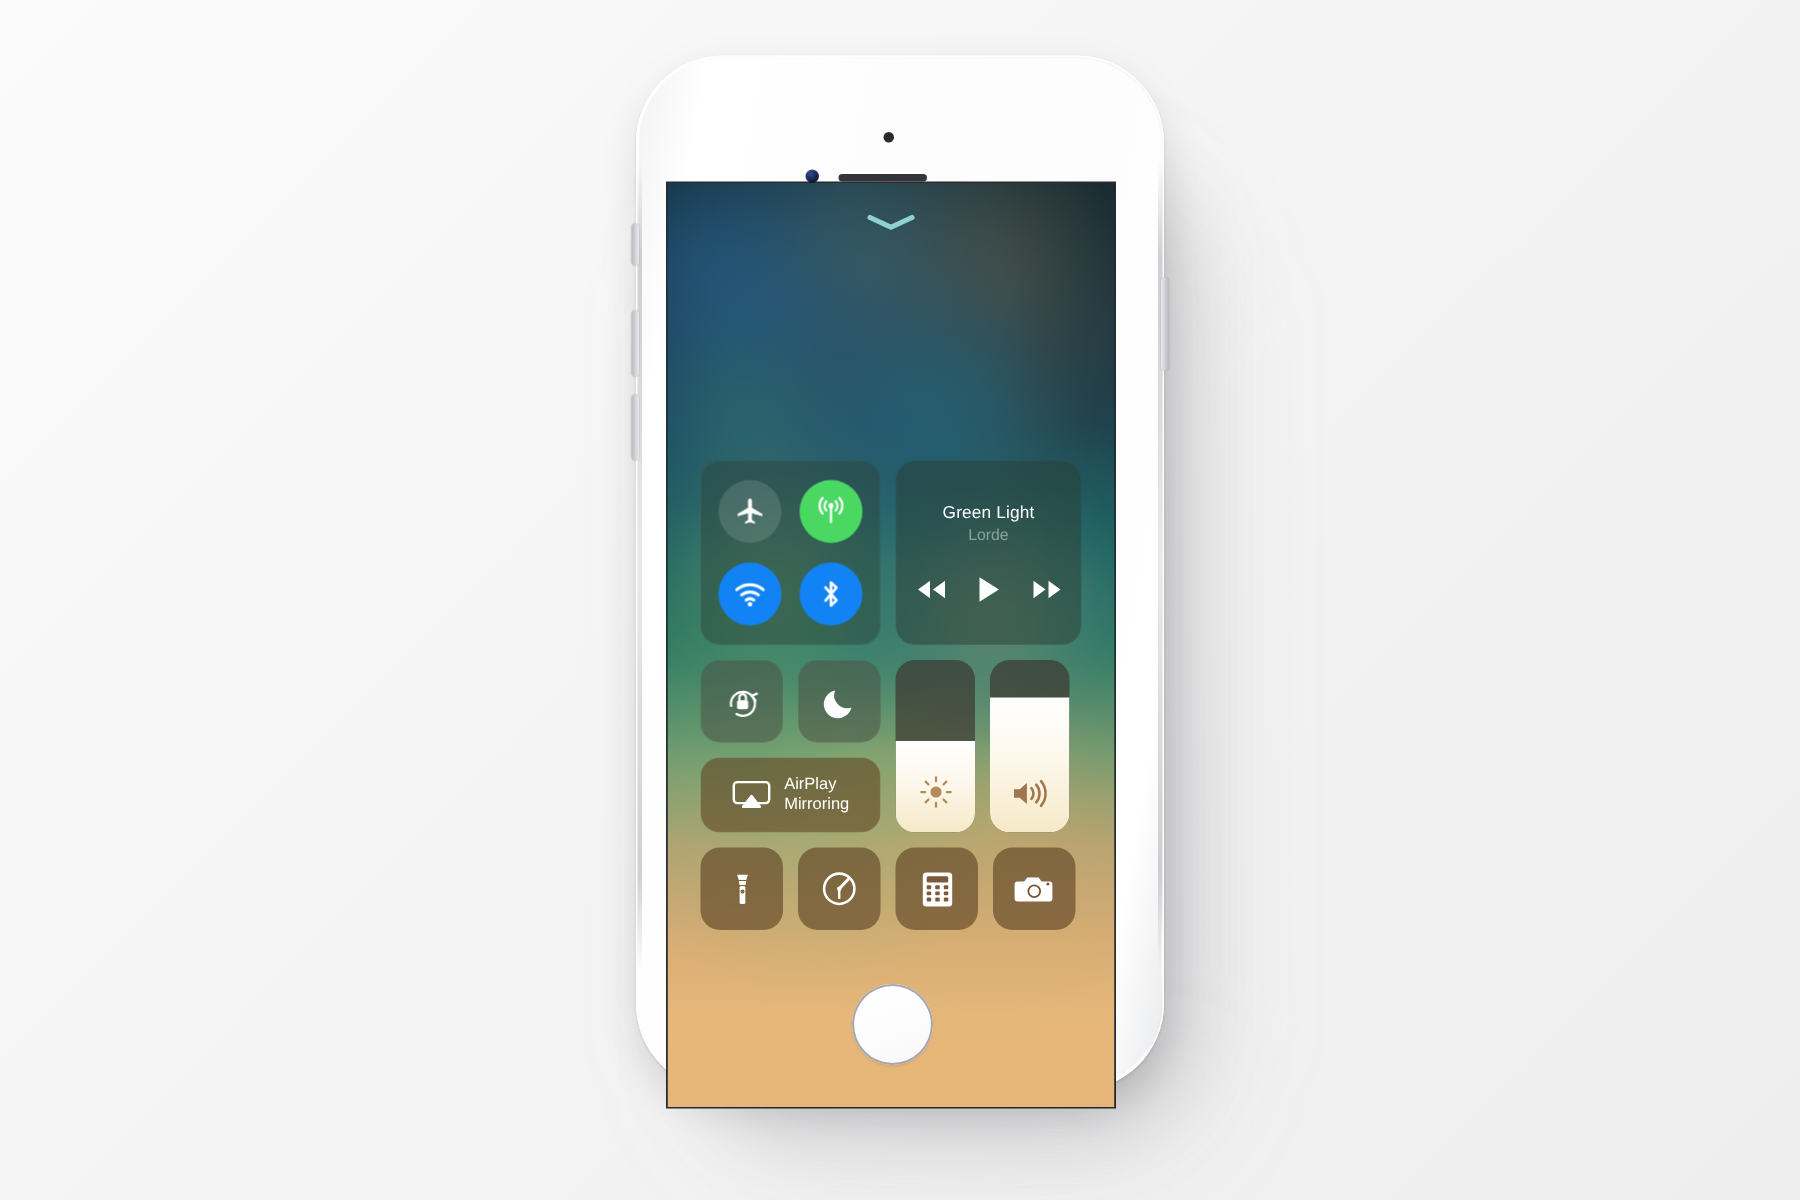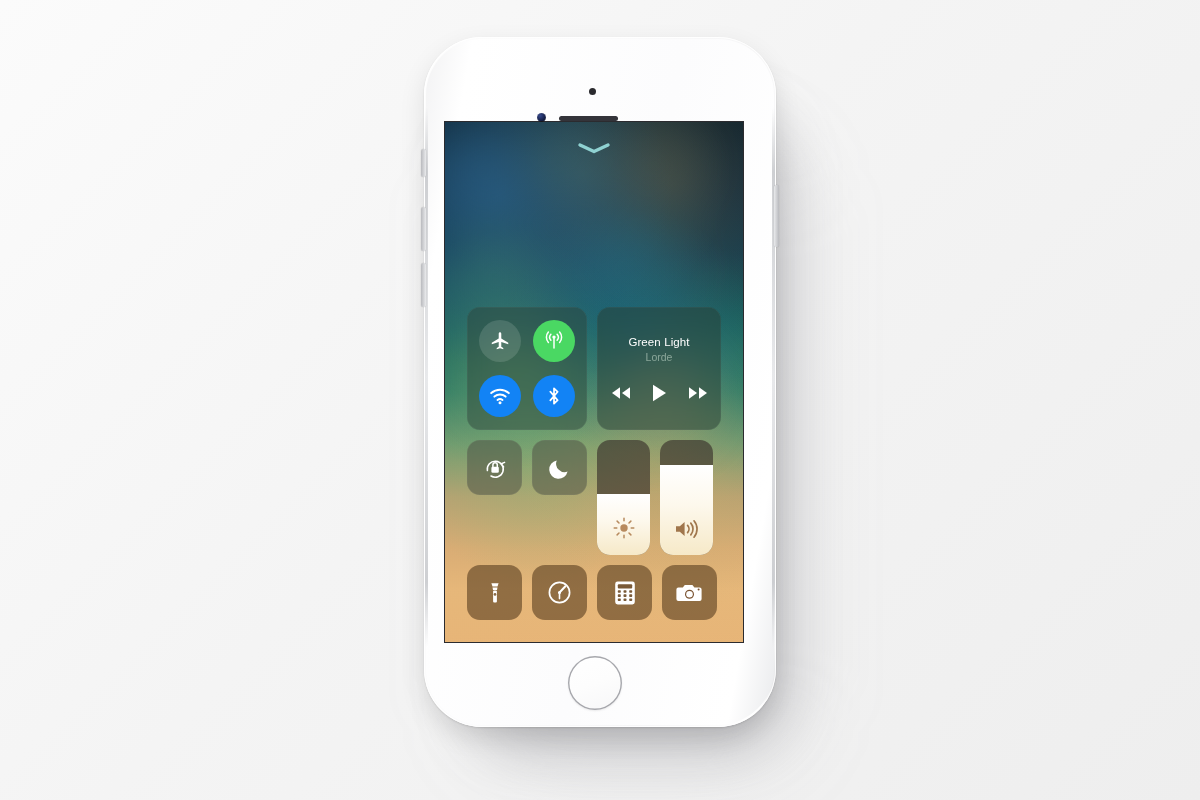--- a/index.html
+++ b/index.html
@@ -164,21 +164,21 @@
       inset 0 2px 3px rgba(255,255,255,0.9),
       0 1px 2px rgba(0,0,0,0.08);
   }
 
   
   .screen {
     position: absolute;
     left: 21px;
     top: 85px;
     width: 298px;
-    height: 520px;
+    height: 616px;
     overflow: hidden;
     background: #0b2230;
     box-shadow: 0 0 0 1px rgba(20,20,24,0.9);
   }
 
   
   .wallpaper {
     position: absolute;
     inset: 0;
     background:
@@ -522,20 +522,30 @@
                 <div class="tile sq-tile">
                   <span>
                     <svg width="26" height="26" viewBox="0 0 26 26" fill="#ffffff">
                       <path d="M20.6 16.6a8.6 8.6 0 0 1-10.9-11.2A9.3 9.3 0 1 0 20.6 16.6z"></path>
                     </svg>
                   </span>
                 </div>
 
               </div>
 
+              <div class="tile airplay-tile">
+                <span>
+                  <svg width="26" height="21" viewBox="0 0 26 21" fill="none" stroke="#ffffff" stroke-width="1.6" stroke-linejoin="round">
+                    <rect x="1.2" y="1.4" width="23.6" height="14" rx="2.4"></rect>
+                    <path d="M13 10.6 L18.6 17.8 L7.4 17.8 Z" fill="#ffffff" stroke="#ffffff"></path>
+                  </svg>
+                </span>
+                <div class="airplay-label">AirPlay
+Mirroring</div>
+              </div>
             </div>
 
             <div class="slider-col">
 
               <div class="slider">
                 <div class="slider-fill" style="height:53%;"></div>
                 <div class="slider-icon">
                   <svg width="26" height="26" viewBox="0 0 26 26" fill="none" stroke="#b78a5e" stroke-width="1.5" stroke-linecap="round">
                     <circle cx="13" cy="13" r="3.7" fill="#b78a5e" stroke="none"></circle>
                     <path d="M13 3.2v2.6M13 20.2v2.6M3.2 13h2.6M20.2 13h2.6M6.1 6.1l1.9 1.9M18 18l1.9 1.9M19.9 6.1L18 8M8 18l-1.9 1.9"></path>

